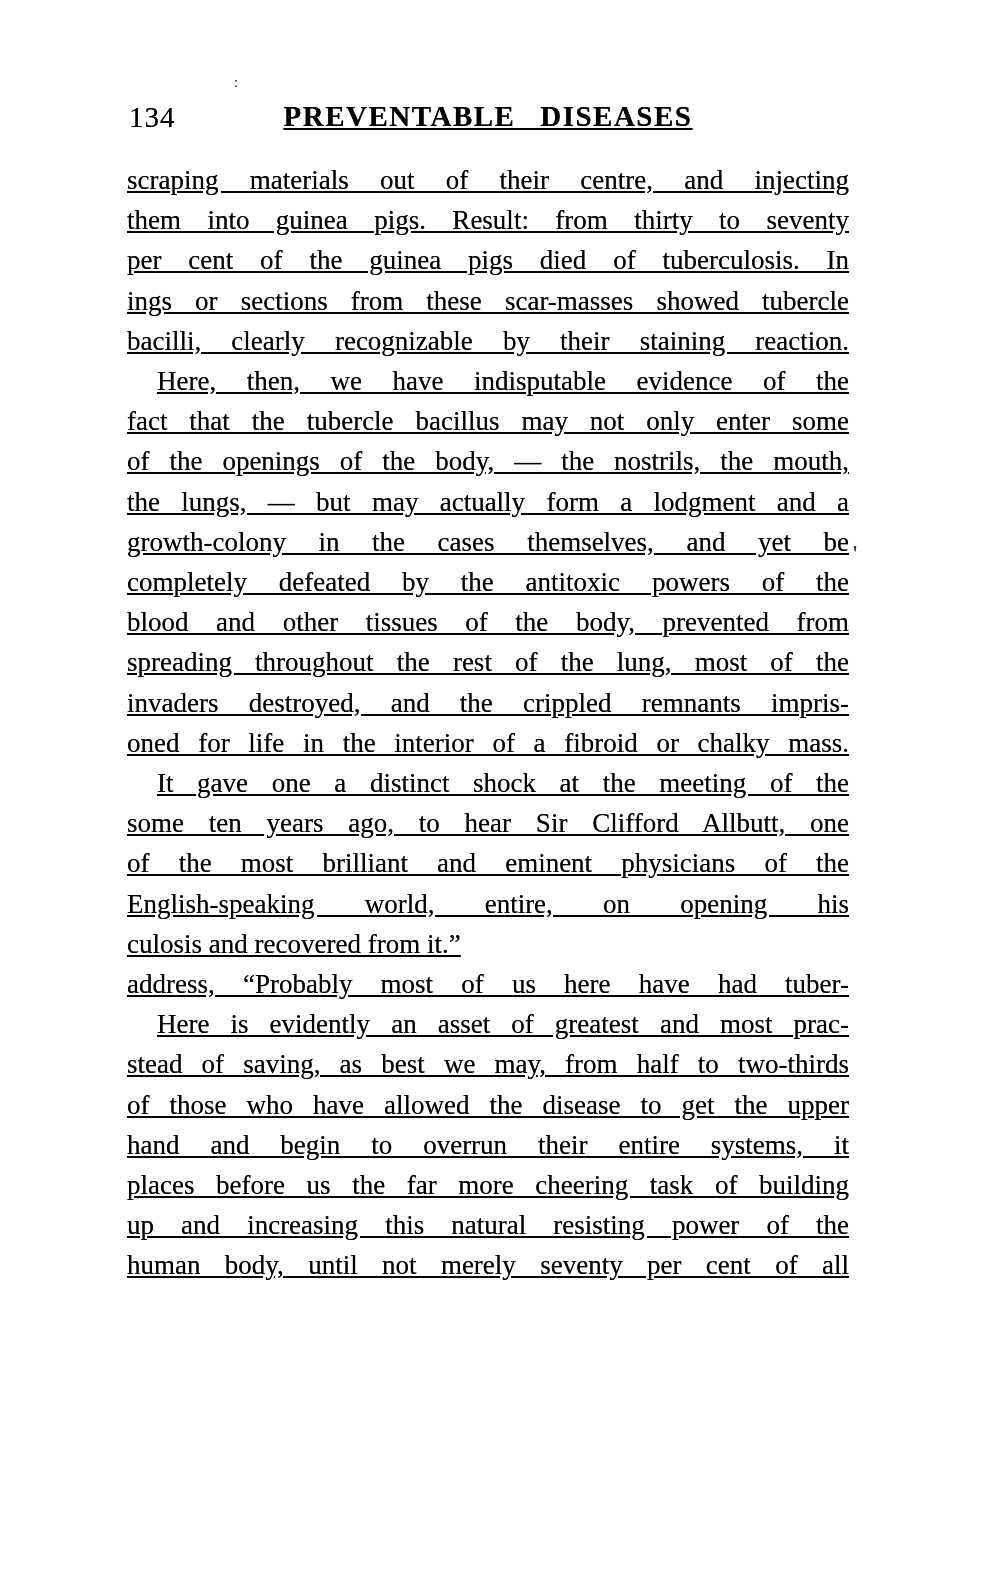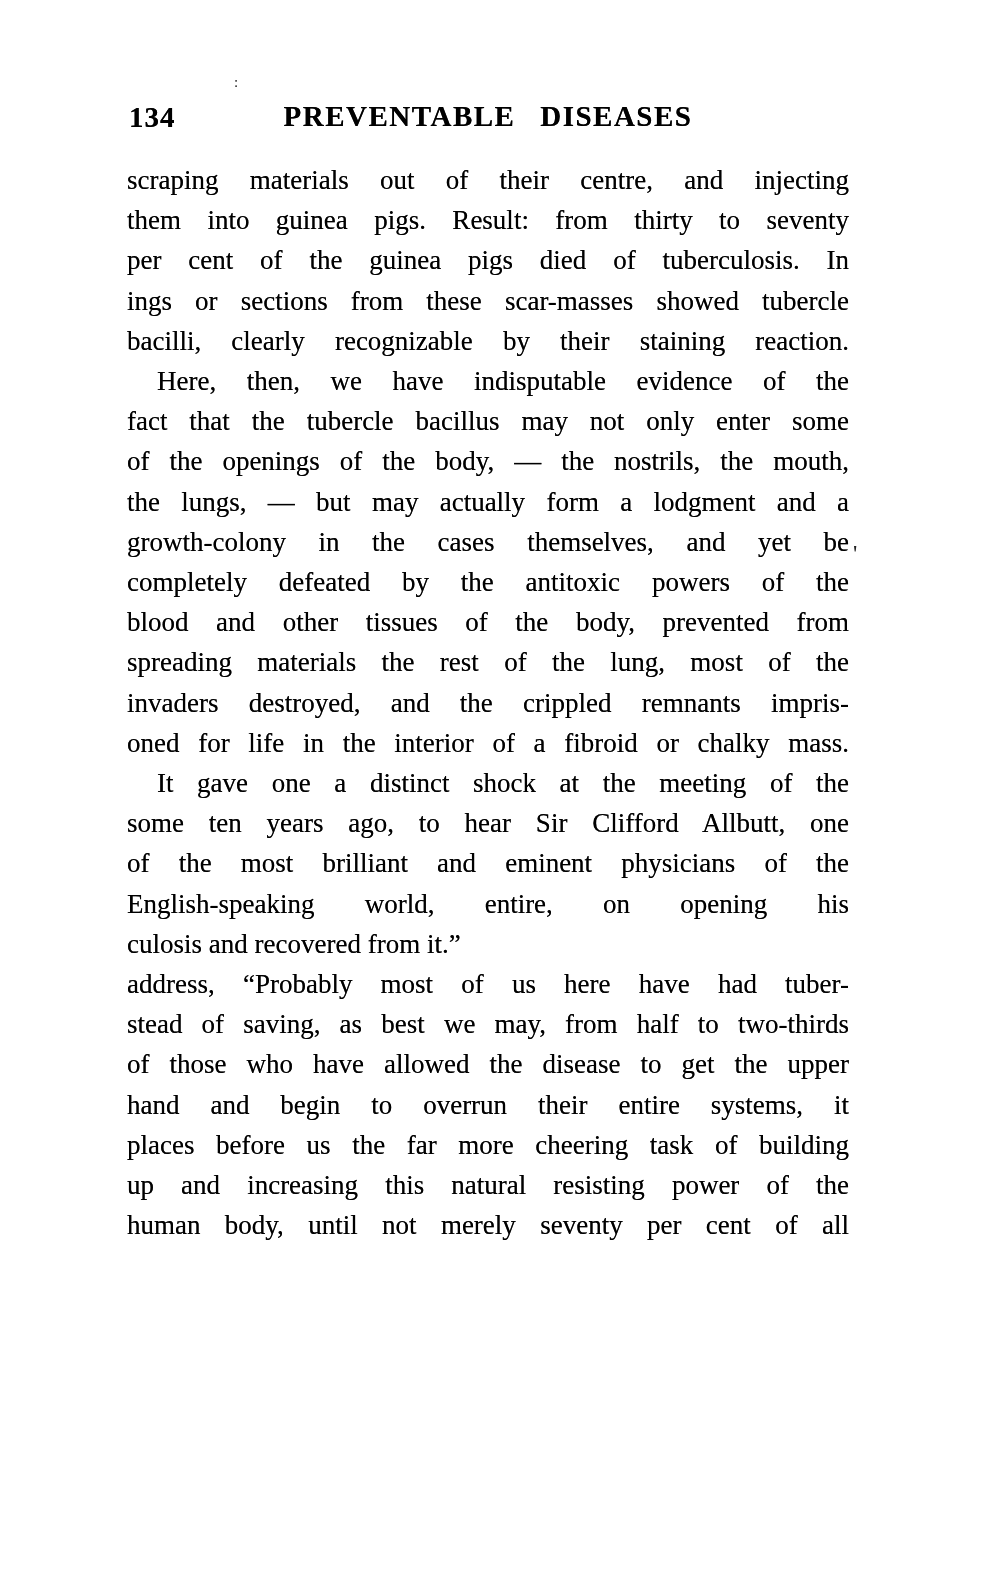--- a/index.html
+++ b/index.html
@@ -17,45 +17,47 @@
     top: 100px;
     left: 127px;
     width: 722px;
     height: 36px;
   }
   .page-number {
     position: absolute;
     left: 2px;
     top: 1px;
     font-size: 29px;
-    font-weight: bold;
+    font-weight: normal;
     letter-spacing: 1px;
     text-shadow: 0 0 0.5px rgba(0,0,0,0.75);
   }
   .running-title {
     text-align: center;
     font-size: 29px;
     font-weight: bold;
     letter-spacing: 1.5px;
     word-spacing: 16px;
     text-shadow: 0 0 0.5px rgba(0,0,0,0.75);
+    text-decoration: underline;
   }
   .body-text {
     position: absolute;
     left: 127px;
     top: 160px;
     width: 722px;
     font-size: 27px;
     line-height: 40.2px;
     text-shadow: 0 0 0.5px rgba(0,0,0,0.65);
   }
   .line {
     text-align: justify;
     text-align-last: justify;
     white-space: normal;
+    text-decoration: underline;
   }
   .line.indent { text-indent: 30px; }
   .line.short-last { text-align-last: left; }
   .speck-header {
     position: absolute;
     left: 234px;
     top: 74px;
     font-size: 15px;
     color: #222;
   }
@@ -85,33 +87,34 @@
         <div class="line">bacilli, clearly recognizable by their staining reaction.</div>
       </div>
       <div>
         <div class="line indent">Here, then, we have indisputable evidence of the</div>
         <div class="line">fact that the tubercle bacillus may not only enter some</div>
         <div class="line">of the openings of the body, — the nostrils, the mouth,</div>
         <div class="line">the lungs, — but may actually form a lodgment and a</div>
         <div class="line">growth-colony in the cases themselves, and yet be</div>
         <div class="line">completely defeated by the antitoxic powers of the</div>
         <div class="line">blood and other tissues of the body, prevented from</div>
-        <div class="line">spreading materials the rest of the lung, most of the</div>
+        <div class="line">spreading throughout the rest of the lung, most of the</div>
         <div class="line">invaders destroyed, and the crippled remnants impris-</div>
         <div class="line">oned for life in the interior of a fibroid or chalky mass.</div>
       </div>
       <div>
         <div class="line indent">It gave one a distinct shock at the meeting of the</div>
         <div class="line">some ten years ago, to hear Sir Clifford Allbutt, one</div>
         <div class="line">of the most brilliant and eminent physicians of the</div>
         <div class="line">English-speaking world, entire, on opening his</div>
         <div class="line short-last">culosis and recovered from it.”</div>
         <div class="line">address, “Probably most of us here have had tuber-</div>
       </div>
       <div>
+        <div class="line indent">Here is evidently an asset of greatest and most prac-</div>
         <div class="line">stead of saving, as best we may, from half to two-thirds</div>
         <div class="line">of those who have allowed the disease to get the upper</div>
         <div class="line">hand and begin to overrun their entire systems, it</div>
         <div class="line">places before us the far more cheering task of building</div>
         <div class="line">up and increasing this natural resisting power of the</div>
         <div class="line">human body, until not merely seventy per cent of all</div>
       </div>
     </div>
   <span class="speck-margin">'</span>
 </div>

